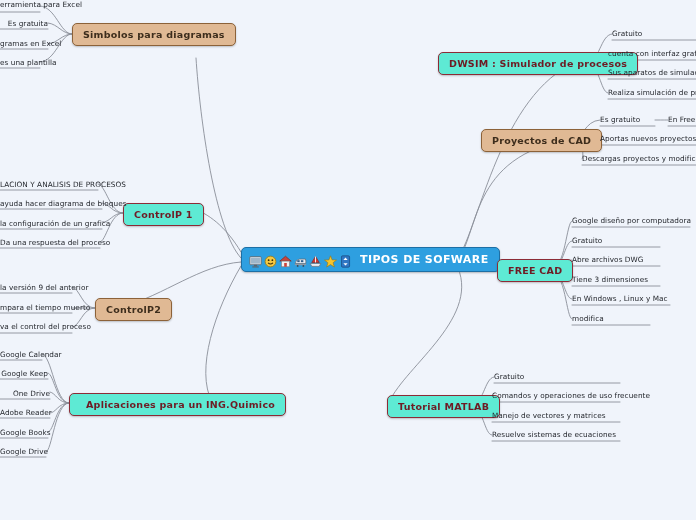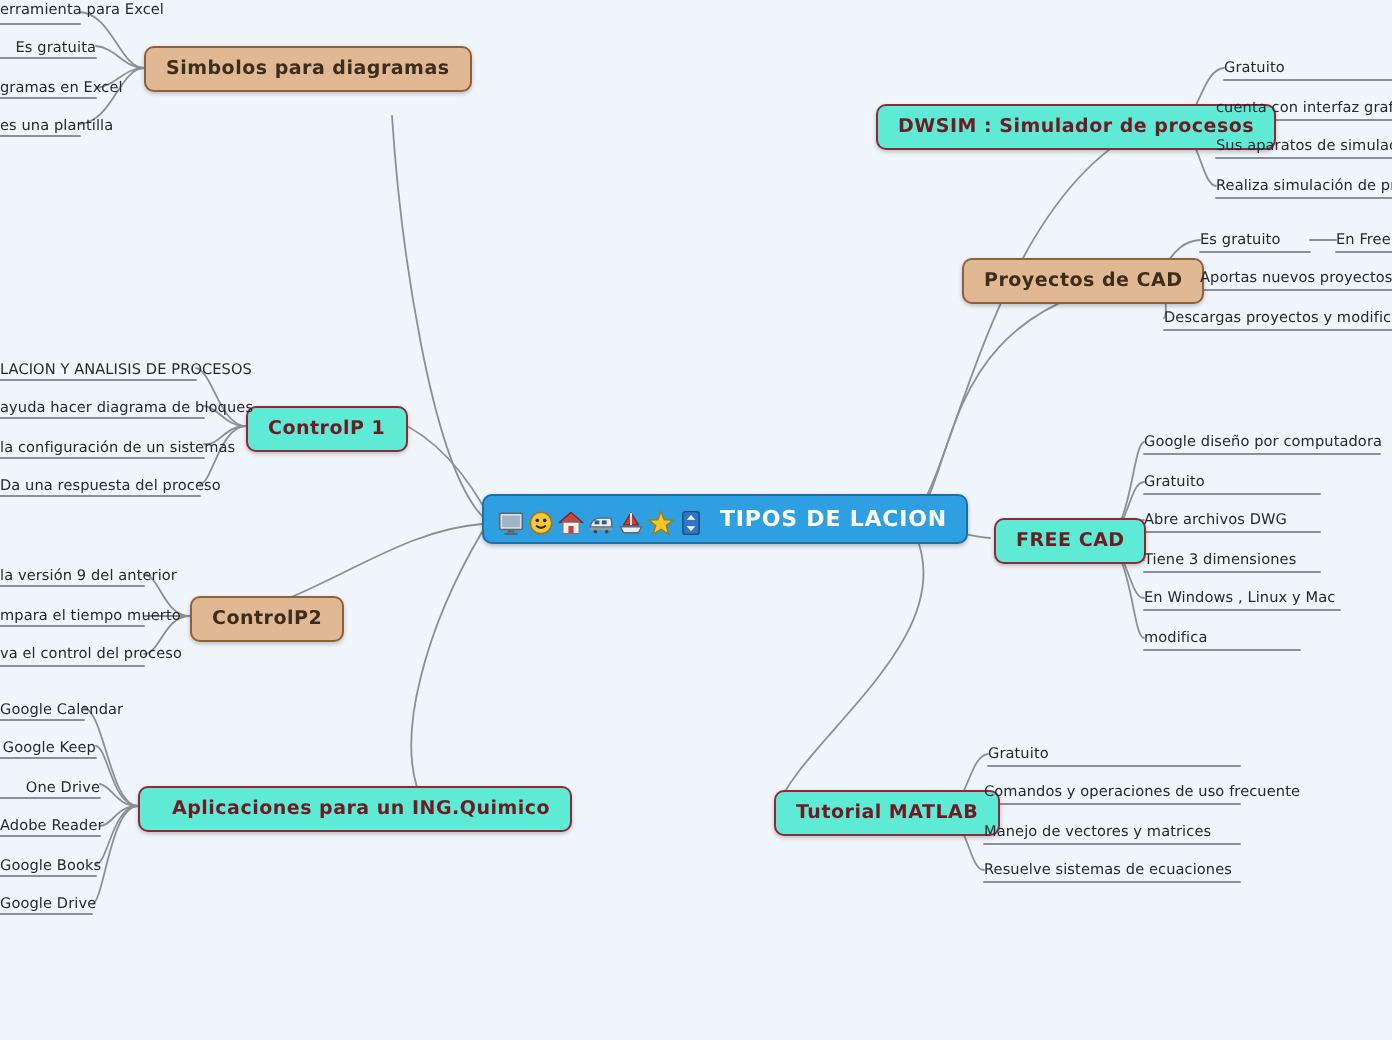--- a/index.html
+++ b/index.html
@@ -195,21 +195,21 @@
           </svg>
       </span>
       <span class="ico">
         <svg viewBox="0 0 16 16" width="13" height="13">
             <rect x="3" y="1" width="10" height="14" rx="1.5" fill="#2f77c4" stroke="#1b4a80" stroke-width="0.9"></rect>
             <path d="M8 3 L10.6 6 H5.4 Z" fill="#ffffff"></path>
             <path d="M8 13 L5.4 10 H10.6 Z" fill="#ffffff"></path>
           </svg>
       </span>
     </span>
-    <span class="title">TIPOS DE LACION</span>
+    <span class="title">TIPOS DE SOFWARE</span>
   </div>
 
   <div class="node branch tan" style="left:72px;top:23px;">
     <span>Simbolos para diagramas</span>
   </div>
   <div class="node leaf left" style="left:0px;top:0px;width:40px;"><span>erramienta para Excel</span></div>
   <div class="node leaf left" style="left:0px;top:19px;width:48px;"><span>Es gratuita</span></div>
   <div class="node leaf left" style="left:0px;top:39px;width:56px;"><span>gramas en Excel</span></div>
   <div class="node leaf left" style="left:0px;top:58px;width:40px;"><span>es una plantilla</span></div>
 
@@ -262,16 +262,16 @@
   </div>
   <div class="node leaf left" style="left:0px;top:283px;width:72px;"><span>la versión 9 del anterior</span></div>
   <div class="node leaf left" style="left:0px;top:303px;width:72px;"><span>mpara el tiempo muerto</span></div>
   <div class="node leaf left" style="left:0px;top:322px;width:72px;"><span>va el control del proceso</span></div>
 
   <div class="node branch pink" style="left:123px;top:203px;">
     <span>ControlP 1</span>
   </div>
   <div class="node leaf left" style="left:0px;top:180px;width:98px;"><span>LACION Y ANALISIS DE PROCESOS</span></div>
   <div class="node leaf left" style="left:0px;top:199px;width:102px;"><span>ayuda hacer diagrama de bloques</span></div>
-  <div class="node leaf left" style="left:0px;top:219px;width:102px;"><span>la configuración de un sistemas</span></div>
+  <div class="node leaf left" style="left:0px;top:219px;width:102px;"><span>la configuración de un grafica</span></div>
   <div class="node leaf left" style="left:0px;top:238px;width:100px;"><span>Da una respuesta del proceso</span></div>
 
 </div>
 
 </body></html>

